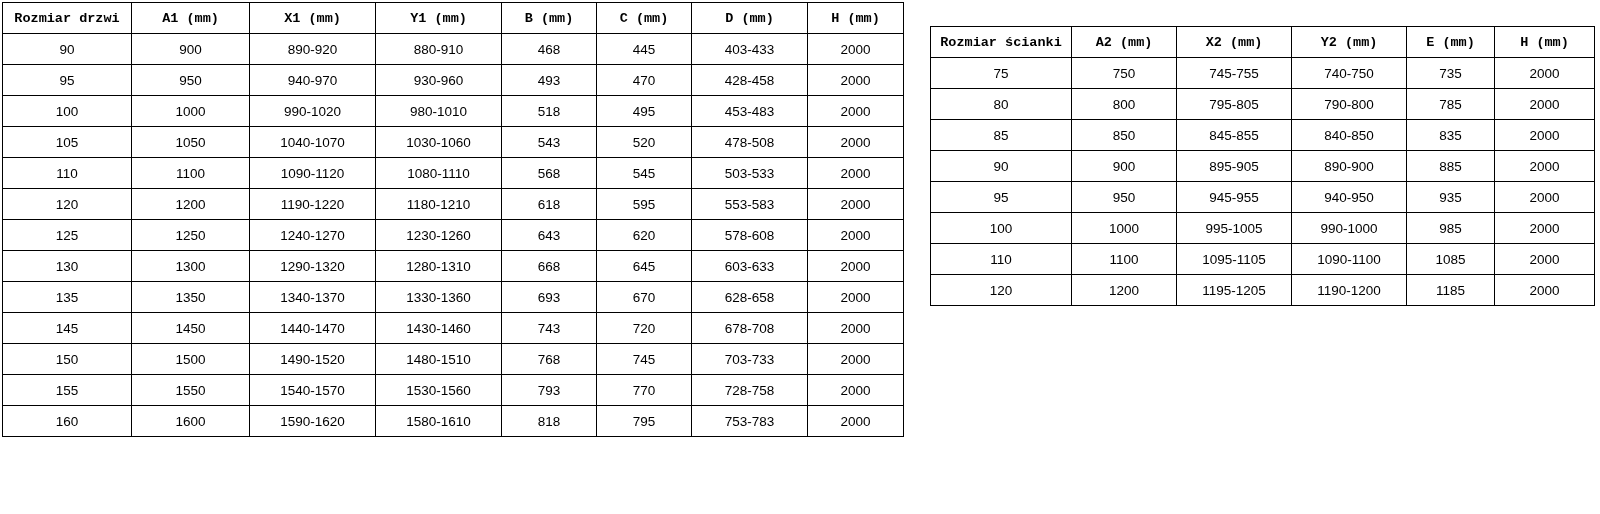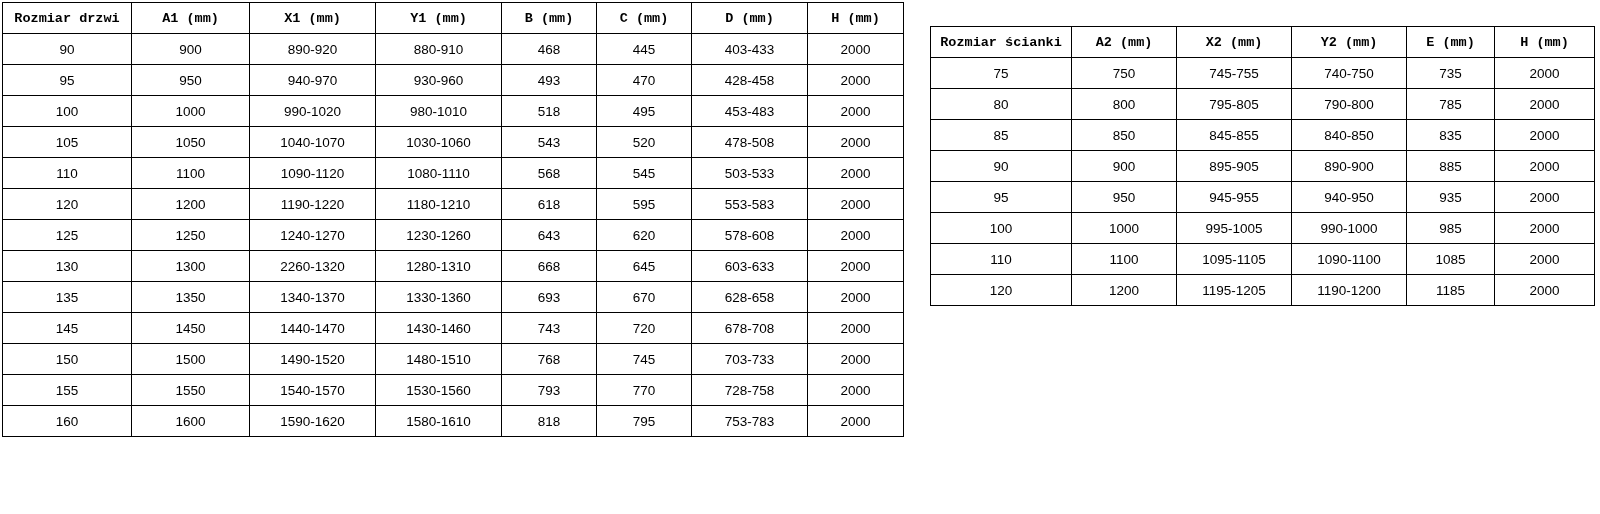--- a/index.html
+++ b/index.html
@@ -164,21 +164,21 @@
           <td>1240-1270</td>
           <td>1230-1260</td>
           <td>643</td>
           <td>620</td>
           <td>578-608</td>
           <td>2000</td>
         </tr>
         <tr>
           <td>130</td>
           <td>1300</td>
-          <td>2260-1320</td>
+          <td>1290-1320</td>
           <td>1280-1310</td>
           <td>668</td>
           <td>645</td>
           <td>603-633</td>
           <td>2000</td>
         </tr>
         <tr>
           <td>135</td>
           <td>1350</td>
           <td>1340-1370</td>

